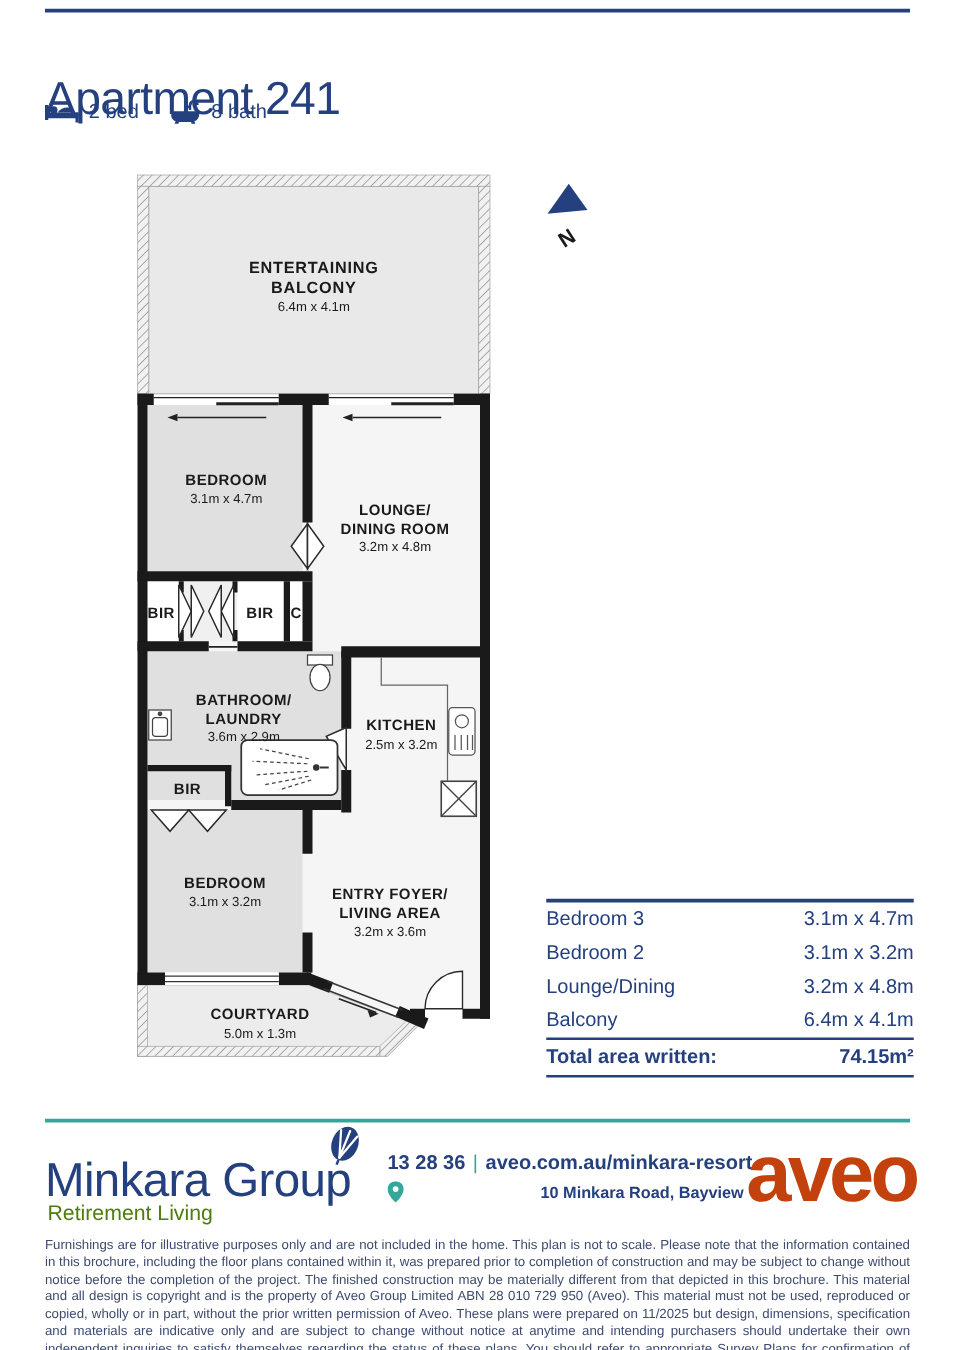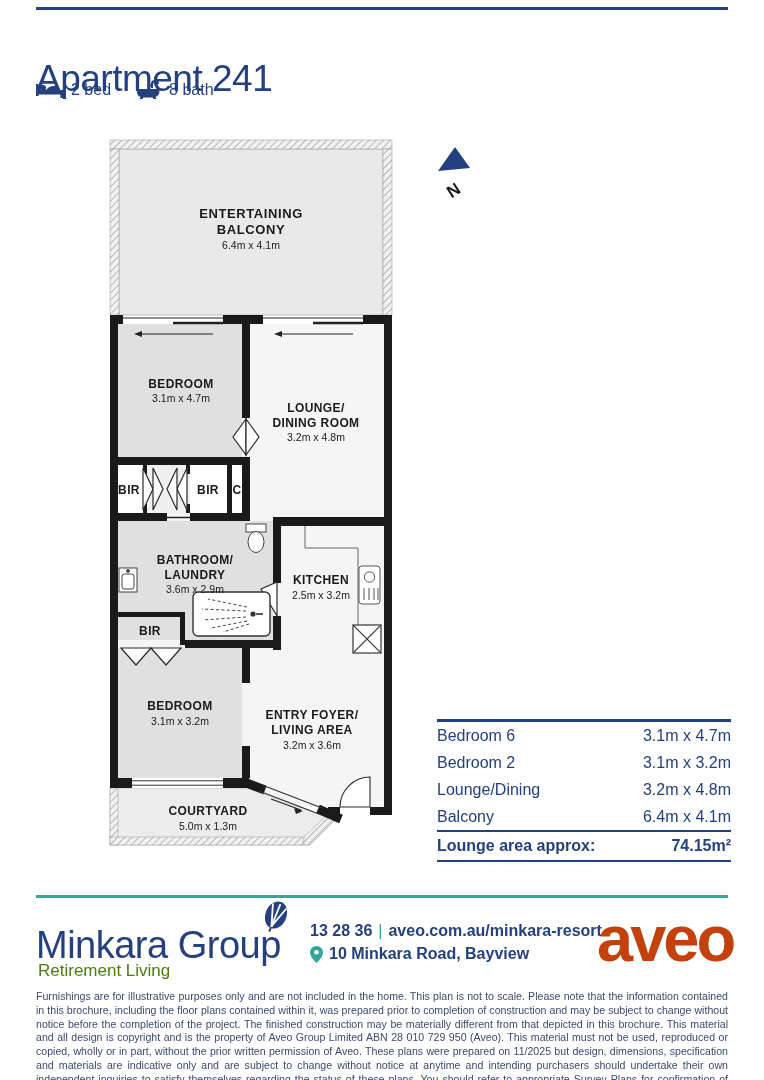--- a/index.html
+++ b/index.html
@@ -32,22 +32,22 @@
   .arow { display: flex; justify-content: space-between; align-items: center; height: 27px; font-size: 16px; }
   .arow.total { height: 28px; font-weight: bold; }
 
   .brand-name { left: 36px; top: 924px; font-size: 38px; font-weight: 500; letter-spacing: -0.5px; color: #24407E; }
   .brand-tagline { left: 38px; top: 961px; font-size: 17px; color: #4d7c0f; }
   .brand-leaf { left: 257px; top: 899px; }
 
   .contact { left: 310px; top: 922px; width: 285px; text-align: center; color: #24407E; }
   .contact .line1 { font-size: 16px; font-weight: bold; white-space: nowrap; }
   .contact .sep { color: #35A79A; padding: 0 6px; font-weight: normal; }
-  .contact .line2 { margin-top: 5px; font-size: 16px; font-weight: bold; white-space: nowrap;
-                    display: flex; align-items: center; justify-content: flex-start; gap: 6px; }
+  .contact .line2 { margin-top: 5px; font-size: 13px; font-weight: bold; white-space: nowrap;
+                    display: flex; align-items: center; justify-content: space-between; gap: 6px; }
 
   .aveo-logo { left: 597px; top: 901px; font-size: 65px; font-weight: bold; letter-spacing: -3px; color: #c2410c; }
 
   .disclaimer { left: 36px; top: 990px; width: 692px; font-size: 10.6px; line-height: 1.3;
                 text-align: justify; color: #3c4a6e; }
 </style>
 </head>
 <body>
 
 <div class="abs top-rule"></div>
@@ -256,38 +256,38 @@
     <text class="rdims" x="217" y="611">3.2m x 3.6m</text>
 
     <text class="rname" x="113" y="677">COURTYARD</text>
     <text class="rdims" x="113" y="692">5.0m x 1.3m</text>
   </g>
 </svg>
 
 <div class="abs area-table">
   <div class="rule-thick"></div>
   <div class="arow">
-    <span>Bedroom 6</span>
+    <span>Bedroom 3</span>
     <span>3.1m x 4.7m</span>
   </div>
   <div class="arow">
     <span>Bedroom 2</span>
     <span>3.1m x 3.2m</span>
   </div>
   <div class="arow">
     <span>Lounge/Dining</span>
     <span>3.2m x 4.8m</span>
   </div>
   <div class="arow">
     <span>Balcony</span>
     <span>6.4m x 4.1m</span>
   </div>
   <div class="rule-thin"></div>
   <div class="arow total">
-    <span>Lounge area approx:</span>
+    <span>Total area written:</span>
     <span>74.15m²</span>
   </div>
   <div class="rule-thin"></div>
 </div>
 
 <div class="abs teal-rule"></div>
 
 <div class="abs brand-leaf">
   <svg width="38" height="34" viewBox="0 0 38 34">
     <g transform="rotate(22 19 16)">

